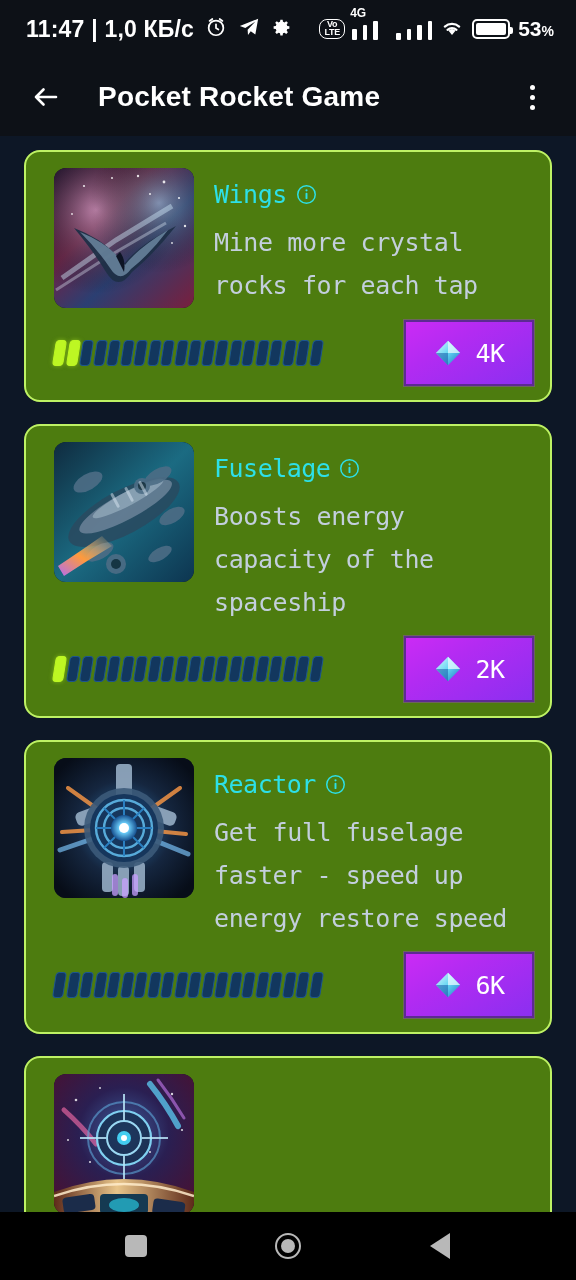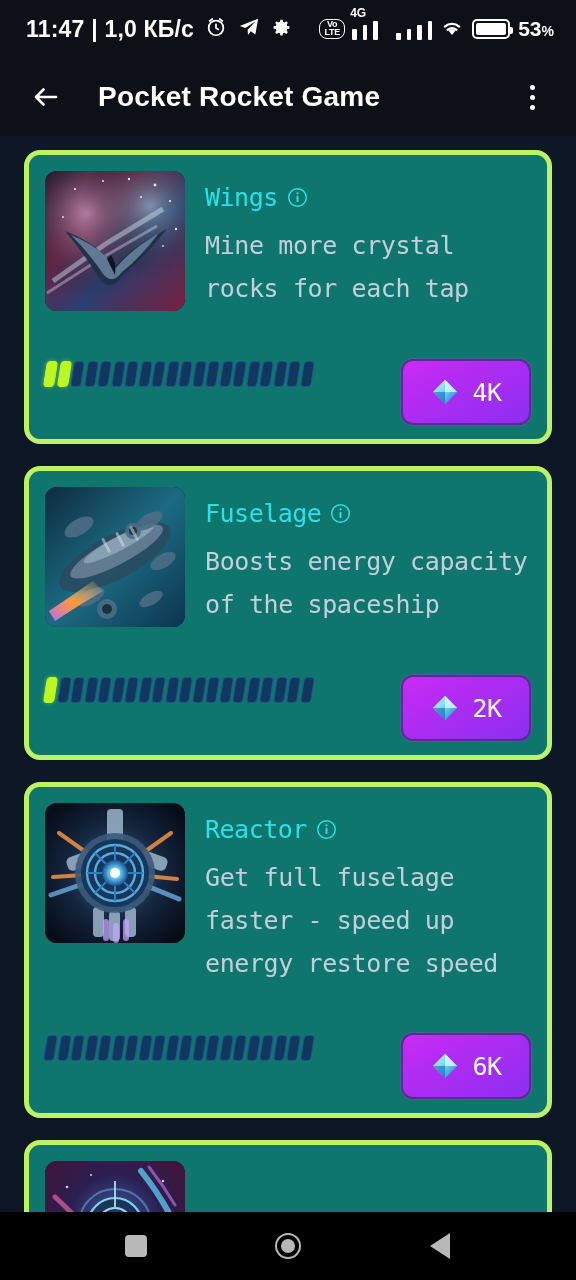--- a/index.html
+++ b/index.html
@@ -138,24 +138,24 @@
   
   .list {
     flex: 1;
     background: #0d1726;
     padding: 14px 24px 0 24px;
     overflow: hidden;
   }
 
   .card {
     position: relative;
-    background: #0f766e;
-    border: 5px solid #bef264;
+    background: #4d7c0f;
+    border: 2px solid #bef264;
     border-radius: 16px;
-    padding: 16px 16px 14px 16px;
+    padding: 16px 16px 14px 28px;
     margin-bottom: 22px;
   }
   .card-top { display: flex; gap: 20px; }
 
   .thumb {
     width: 140px; height: 140px;
     border-radius: 12px;
     flex: none;
     overflow: hidden;
     position: relative;
@@ -218,31 +218,30 @@
   .seg.on {
     background: #bdf723;
     border: 1px solid #bdf723;
     box-shadow: 0 0 4px rgba(189,247,35,0.5);
   }
 
   .buy-btn {
     flex: none;
     min-width: 130px;
     height: 66px;
-    border-radius: 12px;
+    border-radius: 0;
     background: linear-gradient(150deg, #cb2bf5 0%, #b32bf2 35%, #8b2ff0 100%);
     border: 2px solid #5d2a93;
     box-shadow: 0 0 0 1px rgba(170,60,240,0.35);
     display: flex;
     align-items: center;
     justify-content: center;
     gap: 12px;
     padding: 0 16px;
     cursor: pointer;
-    margin-top: 36px;
   }
   .gem { width: 30px; height: 30px; flex: none; }
   .buy-price {
     color: #ffffff;
     font-family: "DejaVu Sans Mono", monospace;
     font-size: 25px;
     letter-spacing: -0.5px;
     white-space: nowrap;
   }
 

